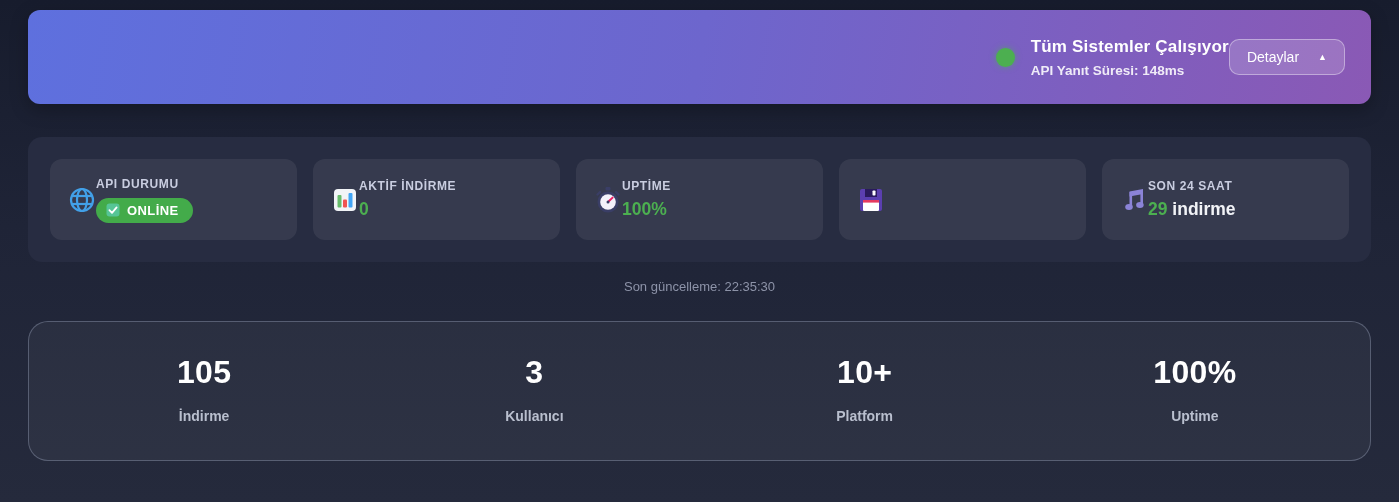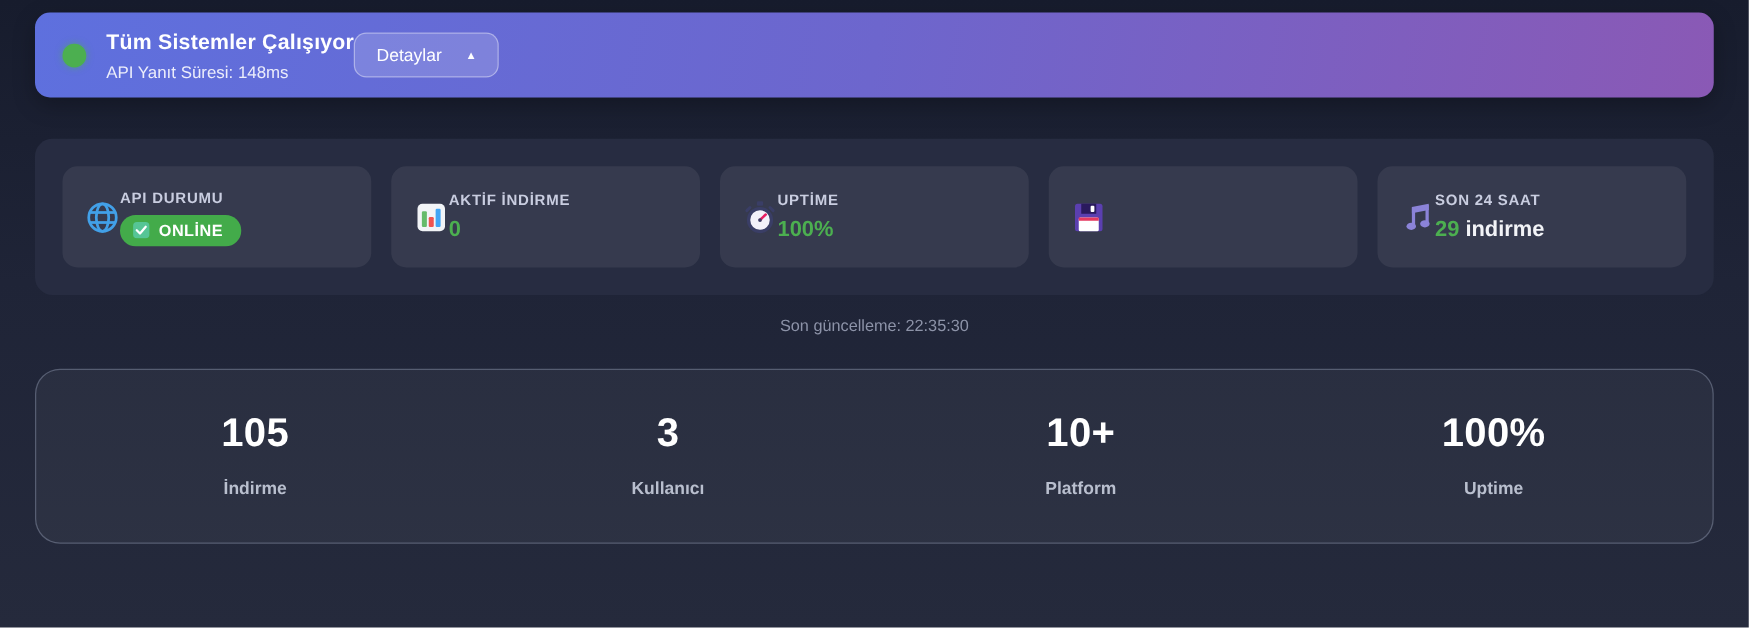--- a/index.html
+++ b/index.html
@@ -6,37 +6,37 @@
   html, body { width: 1399px; height: 502px; overflow: hidden; }
   body {
     font-family: "Liberation Sans", "DejaVu Sans", sans-serif;
     background: linear-gradient(180deg, #171c2d 0%, #1f2437 45%, #252a3c 100%);
     color: #fff;
   }
   .page { padding: 10px 28px 0 28px; }
 
   
   .banner {
-    height: 68px;
+    height: 94px;
     border-radius: 12px;
     background: linear-gradient(100deg, #5e70de 0%, #6d66cd 50%, #8a59b5 100%);
     display: flex;
     align-items: center;
-    justify-content: flex-start;
+    justify-content: flex-end;
     padding: 0 26px 0 22px;
     box-shadow: 0 6px 18px rgba(0,0,0,0.25);
   }
   .banner-left { display: flex; align-items: center; gap: 16px; }
   .status-dot {
     width: 19px; height: 19px; border-radius: 50%;
     background: #4caf50;
     box-shadow: 0 0 6px rgba(76,175,80,0.6);
   }
   .banner-title { font-size: 17px; font-weight: 700; letter-spacing: 0.2px; }
-  .banner-subtitle { font-size: 13.5px; margin-top: 6px; color: rgba(255,255,255,0.88); }
+  .banner-subtitle { font-size: 13.5px; margin-top: 6px; color: rgba(255,255,255,0.88); font-weight: bold; }
   .details-btn {
     display: inline-flex; align-items: center; gap: 19px;
     background: rgba(255,255,255,0.16);
     border: 1px solid rgba(255,255,255,0.38);
     color: #fff;
     font-family: inherit;
     font-size: 14px;
     padding: 9px 17px;
     border-radius: 10px;
     cursor: pointer;

